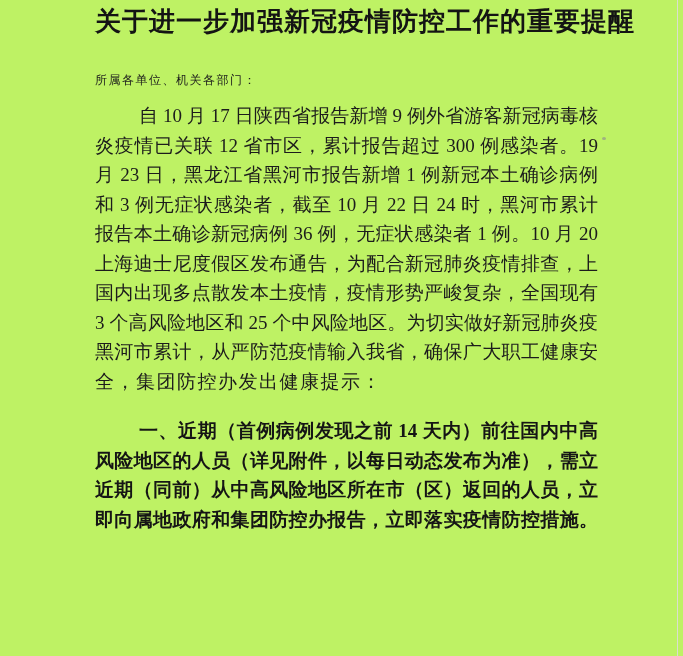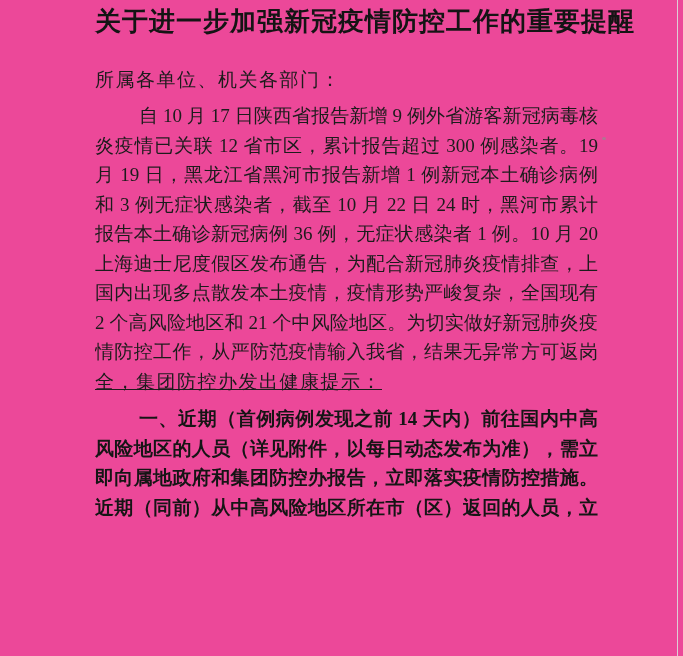--- a/index.html
+++ b/index.html
@@ -4,21 +4,21 @@
 <style>
   html, body {
     margin: 0;
     padding: 0;
     background: #ffffff;
   }
   .page {
     position: relative;
     width: 683px;
     height: 656px;
-    background: #ec4899;
+    background: #bef264;
     overflow: hidden;
     font-family: "Liberation Serif", "DejaVu Serif", serif;
     color: #1c1c1c;
   }
   .content {
     position: absolute;
     left: 95px;
     top: 0;
     width: 503px;
   }
@@ -28,46 +28,45 @@
     font-weight: 700;
     font-size: 26px;
     line-height: 32px;
     letter-spacing: 1px;
     text-align: center;
     color: #141414;
     white-space: nowrap;
   }
   .salutation {
     margin-top: 30px;
-    font-size: 19px;
+    font-size: 12px;
     line-height: 26px;
     letter-spacing: 1.5px;
   }
   .para {
     margin: 0;
   }
   .para-1 { margin-top: 8px; }
-  .para-2 { margin-top: 8px; font-weight: 700; color: #151515; }
+  .para-2 { margin-top: 20px; font-weight: 700; color: #151515; }
   .line {
     font-size: 19px;
     line-height: 29.5px;
     height: 29.5px;
     overflow: hidden;
     text-align: justify;
     text-align-last: justify;
     white-space: nowrap;
   }
   .line.indent {
     padding-left: 44px;
   }
   .line.last {
     text-align: left;
     text-align-last: left;
     letter-spacing: 1.5px;
-    text-decoration: underline;
   }
   .scan-edge-line {
     position: absolute;
     top: 0;
     left: 677px;
     width: 1px;
     height: 656px;
     background: #dcdcdc;
     opacity: 0.9;
   }
@@ -88,34 +87,34 @@
 <div class="page">
   <div class="content">
 
     <div class="doc-title">关于进一步加强新冠疫情防控工作的重要提醒</div>
 
     <div class="salutation">所属各单位、机关各部门：</div>
 
     <div class="para para-1">
       <div class="line indent">自 10 月 17 日陕西省报告新增 9 例外省游客新冠病毒核</div>
       <div class="line">炎疫情已关联 12 省市区，累计报告超过 300 例感染者。19</div>
-      <div class="line">月 19 日，黑龙江省黑河市报告新增 1 例新冠本土确诊病例</div>
+      <div class="line">月 23 日，黑龙江省黑河市报告新增 1 例新冠本土确诊病例</div>
       <div class="line">和 3 例无症状感染者，截至 10 月 22 日 24 时，黑河市累计</div>
       <div class="line">报告本土确诊新冠病例 36 例，无症状感染者 1 例。10 月 20</div>
       <div class="line">上海迪士尼度假区发布通告，为配合新冠肺炎疫情排查，上</div>
       <div class="line">国内出现多点散发本土疫情，疫情形势严峻复杂，全国现有</div>
-      <div class="line">2 个高风险地区和 21 个中风险地区。为切实做好新冠肺炎疫</div>
-      <div class="line">情防控工作，从严防范疫情输入我省，结果无异常方可返岗</div>
+      <div class="line">3 个高风险地区和 25 个中风险地区。为切实做好新冠肺炎疫</div>
+      <div class="line">黑河市累计，从严防范疫情输入我省，确保广大职工健康安</div>
       <div class="line last">全，集团防控办发出健康提示：</div>
     </div>
 
     <div class="para para-2">
       <div class="line indent">一、近期（首例病例发现之前 14 天内）前往国内中高</div>
       <div class="line">风险地区的人员（详见附件，以每日动态发布为准），需立</div>
+      <div class="line">近期（同前）从中高风险地区所在市（区）返回的人员，立</div>
       <div class="line">即向属地政府和集团防控办报告，立即落实疫情防控措施。</div>
-      <div class="line">近期（同前）从中高风险地区所在市（区）返回的人员，立</div>
     </div>
 
   </div>
 
   <div class="scan-edge-line"></div>
   <div class="scan-dot"></div>
 </div>
 
 </body></html>

